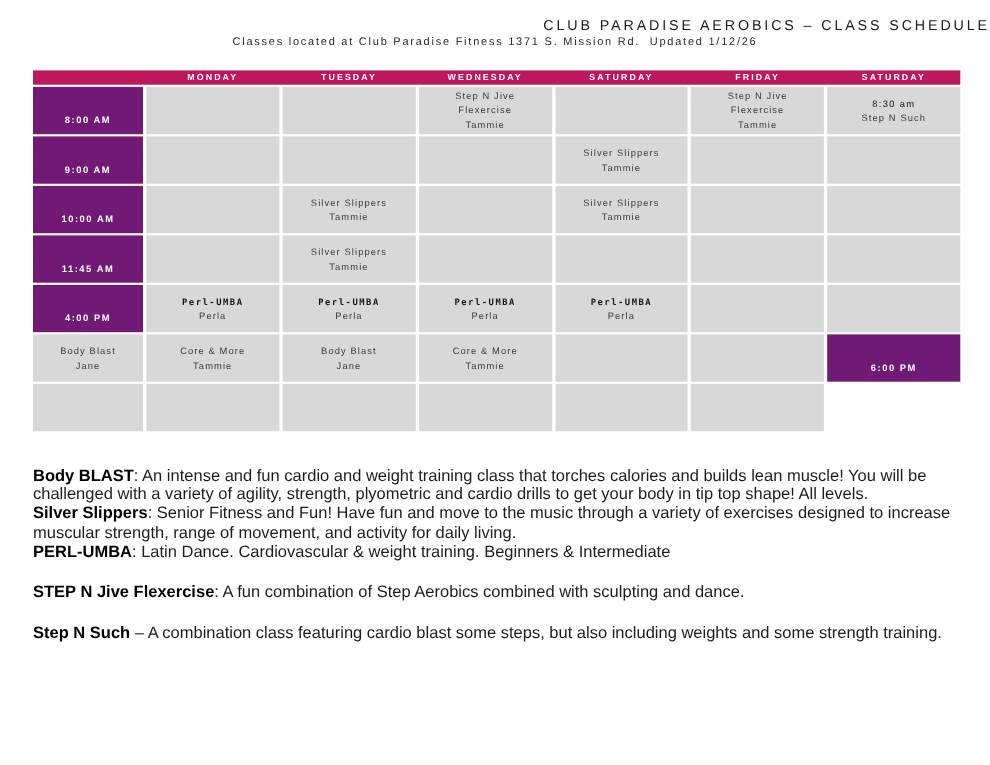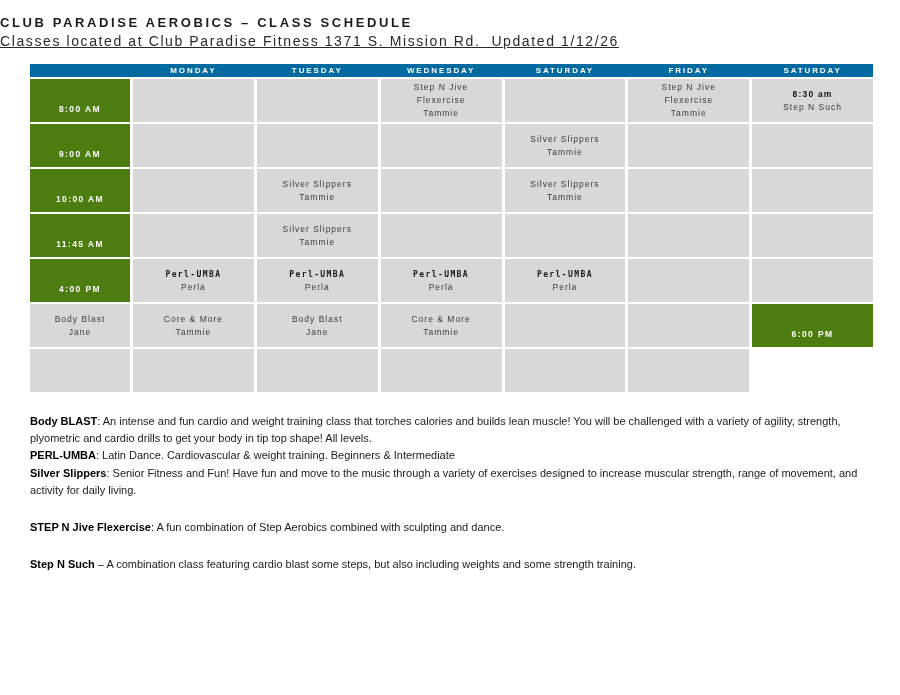--- a/index.html
+++ b/index.html
@@ -1,64 +1,64 @@
 <!DOCTYPE html>
 <html><head>
 <meta charset="utf-8">
 <style>
   * { margin:0; padding:0; box-sizing:border-box; }
   html,body { width:900px; height:695px; background:#ffffff; overflow:hidden;
     font-family:"Liberation Sans", sans-serif; }
   .page { width:900px; height:695px; position:relative; background:#fff; }
 
   .doc-title {
-    margin-top:15px; text-align:left;
-    font-size:13px; font-weight:bold; letter-spacing:2.6px; color:#1c1c1c;
+    margin-top:15px; text-align:right;
+    font-size:13px; font-weight:normal; letter-spacing:2.6px; color:#1c1c1c;
     white-space:pre;
   }
   .doc-subtitle {
-    margin-top:3px; text-align:left;
-    font-size:14px; letter-spacing:1.6px; color:#2a2a2a; white-space:pre;text-decoration:underline;
+    margin-top:3px; text-align:center;
+    font-size:10px; letter-spacing:1.6px; color:#2a2a2a; white-space:pre;
   }
 
   .table-wrap { position:absolute; left:30px; top:49px; width:843px; }
 
   .header-bar {
-    background:#0369a1; height:13px; width:100%;
+    background:#be185d; height:13px; width:100%;
     display:grid; grid-template-columns:100px repeat(6, 1fr); column-gap:3px;
     align-items:center; margin-bottom:2px;
   }
   .day-label {
     color:#fff; font-size:8px; font-weight:bold; letter-spacing:1.9px;
     text-align:center; line-height:13px;
   }
 
   .grid {
     display:grid; grid-template-columns:100px repeat(6, 1fr);
     grid-auto-rows:43px; gap:2px 3px; background:#fff;
   }
   .time-cell {
-    background:#4d7c0f; color:#fff;
+    background:#701a75; color:#fff;
     display:flex; justify-content:center; align-items:flex-end;
     padding-bottom:8px;
     font-size:8.5px; font-weight:bold; letter-spacing:1.4px;
   }
   .cell {
     background:#d8d8d8; color:#3c3c3c;
     display:flex; flex-direction:column; justify-content:center; align-items:center;
     font-size:8.5px; letter-spacing:1px; line-height:13px; text-align:center;
   }
   .cell .line { white-space:pre; }
-  .cell .bold { font-weight:bold; color:#111; letter-spacing:1.2px; }
+  .cell .bold { font-weight:normal; color:#111; letter-spacing:1.2px; }
   .cell .script { font-weight:bold; color:#161616; font-size:8px; letter-spacing:1.4px;
     font-family:"DejaVu Sans Mono", monospace; }
 
   .descriptions {
-    position:absolute; left:30px; top:398px; width:845px;
-    font-size:11px; line-height:17.2px; color:#1c1c1c;
+    position:absolute; left:30px; top:409px; width:845px;
+    font-size:15px; line-height:17.2px; color:#1c1c1c;
   }
   .descriptions p { margin:0; }
   .descriptions p.spaced { margin-top:20px; }
   .descriptions b { color:#000; }
 </style>
 </head>
 <body>
 
 <div class="page">
   <div class="doc-title">CLUB PARADISE AEROBICS – CLASS SCHEDULE</div>
@@ -168,18 +168,18 @@
         <div class="cell"></div>
         <div class="cell"></div>
         <div class="cell"></div>
         <div class="cell"></div>
         <div class="cell"></div>
       </div>
   </div>
 
   <div class="descriptions" id="descriptions">
       <p><b>Body BLAST</b><span>: An intense and fun cardio and weight training class that torches calories and builds lean muscle!  You will be challenged with a variety of agility, strength, plyometric and cardio drills to get your body in tip top shape! All levels.</span></p>
+      <p><b>Silver Slippers</b><span>: Senior Fitness and Fun!  Have fun and move to the music through a variety of exercises designed to increase muscular strength, range of movement, and activity for daily living.</span></p>
       <p><b>PERL-UMBA</b><span>: Latin Dance.  Cardiovascular &amp; weight training. Beginners &amp; Intermediate</span></p>
-      <p><b>Silver Slippers</b><span>: Senior Fitness and Fun!  Have fun and move to the music through a variety of exercises designed to increase muscular strength, range of movement, and activity for daily living.</span></p>
       <p class="spaced"><b>STEP N Jive Flexercise</b><span>: A fun combination of Step Aerobics combined with sculpting and dance.</span></p>
       <p class="spaced"><b>Step N Such</b><span> – A combination class featuring cardio blast some steps, but also including weights and some strength training.</span></p>
     </div>
 </div>
 
 </body></html>

